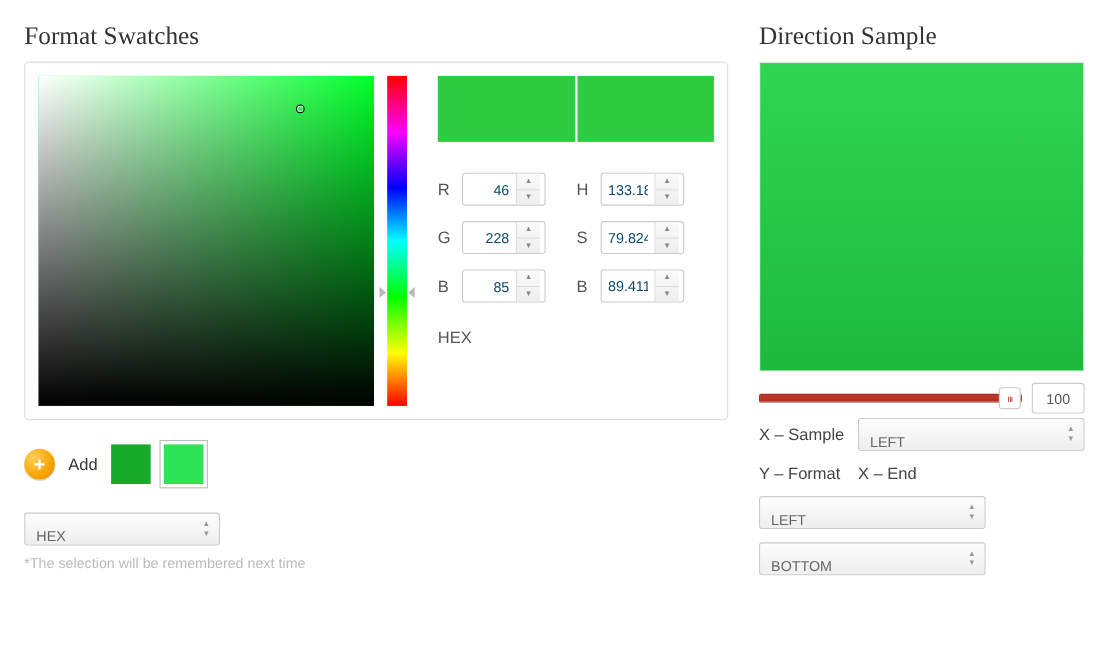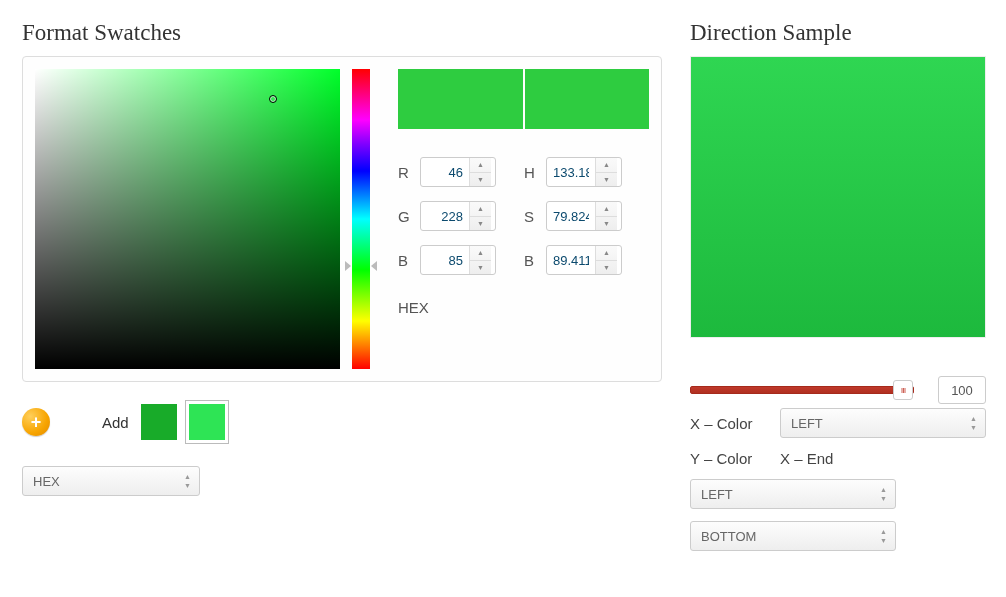--- a/index.html
+++ b/index.html
@@ -102,50 +102,50 @@
 
   .add-row { display:flex; align-items:center; gap:12px; margin: 22px 0 26px; }
   .add-btn {
     width:28px; height:28px; border-radius:50%;
     background: radial-gradient(circle at 30% 30%, #ffcf5a, #f7a400 60%, #e18900);
     display:flex; align-items:center; justify-content:center;
     color:#fff; font-weight:bold; font-size:18px; line-height:1;
     box-shadow: 0 1px 1px rgba(0,0,0,.2);
     cursor:pointer;
   }
-  .add-label { font-size:15px; color:#333;margin-left:40px; }
+  .add-label { font-size:15px; color:#333; }
   .swatch {
     width:36px; height:36px; border:none;
   }
   .swatch.selected { outline: 1px solid #bbb; outline-offset: 3px; }
 
   .hint { color:#bbb; font-size:13px; margin-top:8px; font-style: normal; }
   .hint::before { content:"*"; }
 
   
   .sel {
     position:relative; width:178px; height:30px;
     border:1px solid #ccc; border-radius:3px;
     background: linear-gradient(#fdfdfd,#eee);
-    display:flex; align-items:center; padding:0 28px 0 10px;
+    display:flex; align-items:flex-end; padding:0 28px 0 10px;
     font-size:13px; color:#666; cursor:pointer;
   }
   .sel-wide { width: 206px; }
   .sel .chev {
     position:absolute; right:8px; top:0; bottom:0;
     display:flex; flex-direction:column; justify-content:center; gap:2px;
   }
   .sel .chev span { font-size:7px; color:#999; line-height:1; }
 
   .gradient-box {
     width: 100%; height: 282px;
     background: linear-gradient(to bottom, #2fd652, #1db93d);
     border:1px solid #eee;
   }
-  .slider-row { display:flex; align-items:center; gap:24px; margin-top:38px; }
+  .slider-row { display:flex; align-items:center; gap:9px; margin-top:10px; }
   .slider {
     flex:1; height:8px; position:relative;
     background: linear-gradient(#c0392b,#b03020);
     border-radius:2px; border:1px solid #a52a1c;
   }
   .slider .thumb {
     position:absolute; right:0; top:-7px;
     width:20px; height:20px;
     background:#fff; border:1px solid #ccc; border-radius:3px;
     display:flex; align-items:center; justify-content:center;
@@ -267,43 +267,44 @@
       <div class="swatch selected" style="background:#2ee455"></div>
     </div>
 
     <div class="sel">
       <span>HEX</span>
       <div class="chev">
           <span>▲</span>
           <span>▼</span>
         </div>
     </div>
+    <div class="hint">The selection will be remembered next time</div>
   </div>
 
   <div class="right">
     <h2>Direction Sample</h2>
     <div class="gradient-box"></div>
 
     <div class="slider-row">
       <div class="slider">
         <div class="thumb">ııı</div>
       </div>
       <input class="slider-val" value="100" style="">
     </div>
 
     <div class="dir-grid">
-      <div class="dl">X – Color</div>
+      <div class="dl">X – Sample</div>
       <div class="sel sel-wide">
         <span>LEFT</span>
         <div class="chev">
             <span>▲</span>
             <span>▼</span>
           </div>
       </div>
-      <div class="dl">Y – Color</div>
+      <div class="dl">Y – Format</div>
       <div class="dl">X – End</div>
       <div class="sel sel-wide">
         <span>LEFT</span>
         <div class="chev">
             <span>▲</span>
             <span>▼</span>
           </div>
       </div>
       <div class="dl">Y – End</div>
       <div class="sel sel-wide">

